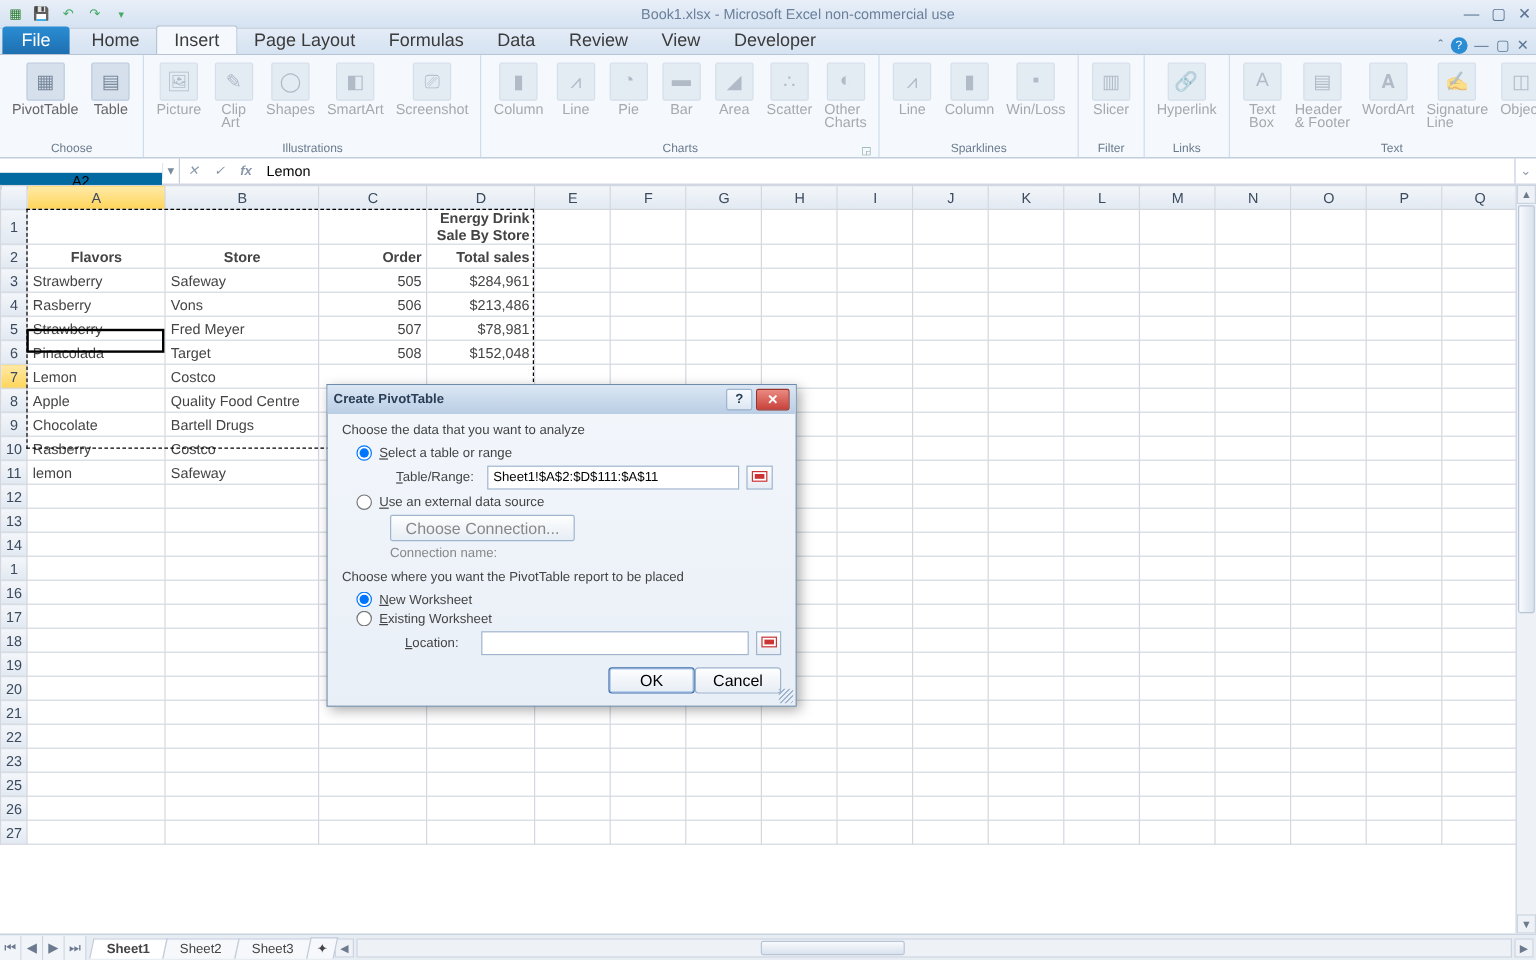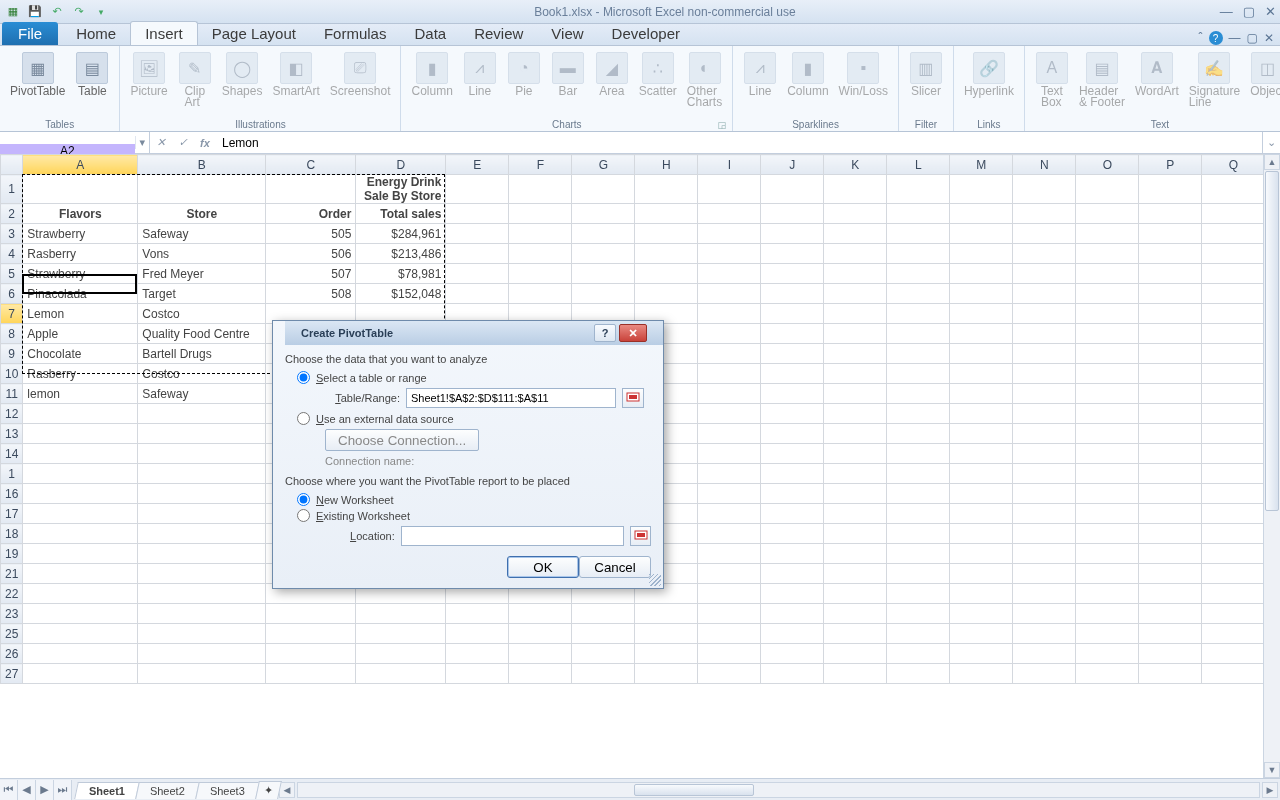--- a/index.html
+++ b/index.html
@@ -26,21 +26,21 @@
 .ribbon-group .label { text-align:center; font-size:10px; color:#6a7a8d; padding:2px 0 1px; position:relative;}
 .ribbon-group .label .launcher { position:absolute; right:0; bottom:1px; font-size:9px; color:#8aa;}
 .rib-btn { display:flex; flex-direction:column; align-items:center; justify-content:flex-start; padding:2px 4px; min-width:42px; color:#666; cursor:default;}
 .rib-btn.disabled { opacity:0.55;}
 .rib-btn .ico { width:32px; height:32px; background:#d6e0ec; border:1px solid #bccadb; border-radius:2px; margin-bottom:2px; display:flex; align-items:center; justify-content:center; font-size:16px; color:#7a8a9d;}
 .rib-btn .lbl { font-size:12px; text-align:left; line-height:11px; white-space:pre;}
 
 
 .formula-bar { height:22px; border-bottom:1px solid #c3cedd; display:flex; align-items:stretch;}
 .namebox { width:150px; border-right:1px solid #c3cedd; display:flex; align-items:center;}
-.namebox input { border:none; width:100%; padding:0 8px; font-size:12px; text-align:center; background:#c4b5fd;margin-top:16px;}
+.namebox input { border:none; width:100%; padding:0 8px; font-size:12px; text-align:center; background:#0369a1;margin-top:16px;}
 .namebox .dd { width:16px; text-align:center; color:#7a8a9d; border-left:1px solid #e0e6ef;}
 .fx-area { flex:1; display:flex; align-items:center;}
 .fx-area .cancel,.fx-area .enter,.fx-area .fx { width:22px; text-align:center; color:#8a98aa; font-style:italic;}
 .fx-area .fx { font-style:italic; font-weight:bold;}
 .fx-area input { flex:1; border:none; padding:0 6px; font-size:12px;}
 .fx-expand { width:18px; border-left:1px solid #c3cedd; display:flex; align-items:center; justify-content:center; color:#8a98aa;}
 
 
 .grid-wrap { position:relative; height: calc(800px - 24px - 22px - 86px - 22px - 22px); overflow:hidden;}
 .grid { border-collapse:collapse; table-layout:fixed;}
@@ -75,30 +75,30 @@
 .sheettabs .hscroll .arrow { width:16px; height:16px; background:#eef1f6; border:1px solid #cbd5e2; display:flex; align-items:center; justify-content:center; font-size:9px; color:#6b7a8e;}
 
 
 .vscroll { position:absolute; right:0; top:0; bottom:0; width:17px; background:#eef1f6; border-left:1px solid #cbd5e2;}
 .vscroll .arrow { height:16px; background:#eef1f6; border:1px solid #cbd5e2; display:flex; align-items:center; justify-content:center; font-size:9px; color:#6b7a8e;}
 .vscroll .track { position:absolute; top:17px; bottom:17px; left:0; right:0;}
 .vscroll .thumb { position:absolute; top:0; height:340px; left:1px; right:1px; background:linear-gradient(90deg,#f8fafd,#d9e2ee); border:1px solid #b8c5d6; border-radius:2px;}
 
 
 .dialog { position:absolute; left:272px; top:320px; width:392px; background:linear-gradient(#f3f7fc,#e9eff7); border:1px solid #6f8bab; box-shadow:3px 3px 10px rgba(0,0,0,.35); font-size:11px;}
-.dialog .dlg-title { height:24px; background:linear-gradient(#dbe7f4,#b9cde4); display:flex; align-items:center; padding:0 16px; color:#2a3f57; font-weight:bold;margin-left:12px;}
+.dialog .dlg-title { height:24px; background:linear-gradient(#dbe7f4,#b9cde4); display:flex; align-items:center; padding:0 5px; color:#2a3f57; font-weight:bold;}
 .dialog .dlg-title .spacer{flex:1;}
 .dialog .dlg-title .dlg-help { width:22px; height:18px; background:linear-gradient(#f7fafe,#dde7f2); border:1px solid #9fb4cd; display:flex; align-items:center; justify-content:center; margin-right:3px; border-radius:2px;}
 .dialog .dlg-title .dlg-close { width:28px; height:18px; background:linear-gradient(#e98a82,#c9423a); border:1px solid #9a3028; color:#fff; display:flex; align-items:center; justify-content:center; border-radius:2px; font-size:11px;}
 .dialog .body { padding:8px 12px 10px;}
 .dialog .section { margin-bottom:6px;}
 .dialog label { display:flex; align-items:center; gap:6px; margin:3px 0 3px 12px;}
 .dialog .indent2 { margin-left:40px;}
 .dialog .field-row { display:flex; align-items:center; gap:6px; margin:4px 0 4px 40px;}
-.dialog .field-row .fld-label { width:75px; text-align:right;}
+.dialog .field-row .fld-label { width:75px; text-align:center;}
 .dialog input[type=text] { border:1px solid #9fb4cd; height:20px; padding:0 4px; font-size:11px; background:#fff;}
 .dialog .range-input { width:210px;}
 .dialog .loc-input { width:240px; background:#fff;}
 .dialog .picker { width:22px; height:20px; border:1px solid #9fb4cd; background:linear-gradient(#fdfefe,#e7edf5); display:flex; align-items:center; justify-content:center;}
 .dialog .picker svg{display:block}
 .dialog button.choose { height:22px; padding:0 12px; border:1px solid #9fb4cd; background:linear-gradient(#fdfefe,#e7edf5); border-radius:2px; color:#888;}
 .dialog .conn-name { margin-left:40px; color:#888;}
 .dialog .btnrow { display:flex; justify-content:flex-end; margin-top:10px;}
 .dialog .btnrow button { width:72px; height:22px; border:1px solid #9fb4cd; background:linear-gradient(#fdfefe,#e7edf5); border-radius:3px;}
 .dialog .btnrow button.primary { border:1px solid #3f6fae; box-shadow:0 0 0 1px #a9c6ea inset;}
@@ -148,21 +148,21 @@
     <div class="controls">
       <div class="rib-btn">
           <div class="ico">▦</div>
           <div class="lbl">PivotTable</div>
         </div>
       <div class="rib-btn">
           <div class="ico">▤</div>
           <div class="lbl">Table</div>
         </div>
     </div>
-    <div class="label">Tables</div>
+    <div class="label">Choose</div>
   </div>
   <div class="ribbon-group">
     <div class="controls">
       <div class="rib-btn disabled">
           <div class="ico">🖼</div>
           <div class="lbl">Picture</div>
         </div>
       <div class="rib-btn disabled">
           <div class="ico">✎</div>
           <div class="lbl">Clip
@@ -708,20 +708,40 @@
           <td class="colRest "></td>
           <td class="colRest "></td>
           <td class="colRest "></td>
           <td class="colRest "></td>
           <td class="colRest "></td>
           <td class="colRest "></td>
           <td class="colRest "></td>
           <td class="colRest "></td>
         </tr>
         <tr>
+          <th class="">20</th>
+          <td class="colA "></td>
+          <td class="colB "></td>
+          <td class="colC "></td>
+          <td class="colD "></td>
+          <td class="colRest "></td>
+          <td class="colRest "></td>
+          <td class="colRest "></td>
+          <td class="colRest "></td>
+          <td class="colRest "></td>
+          <td class="colRest "></td>
+          <td class="colRest "></td>
+          <td class="colRest "></td>
+          <td class="colRest "></td>
+          <td class="colRest "></td>
+          <td class="colRest "></td>
+          <td class="colRest "></td>
+          <td class="colRest "></td>
+        </tr>
+        <tr>
           <th class="">21</th>
           <td class="colA "></td>
           <td class="colB "></td>
           <td class="colC "></td>
           <td class="colD "></td>
           <td class="colRest "></td>
           <td class="colRest "></td>
           <td class="colRest "></td>
           <td class="colRest "></td>
           <td class="colRest "></td>

